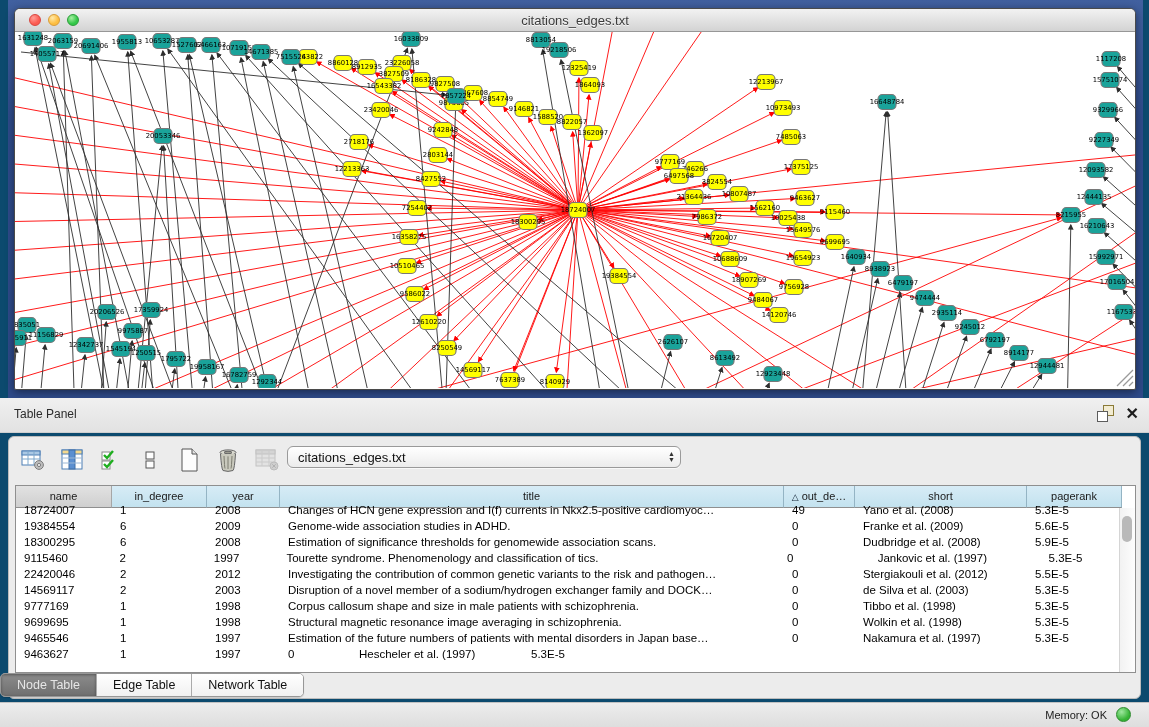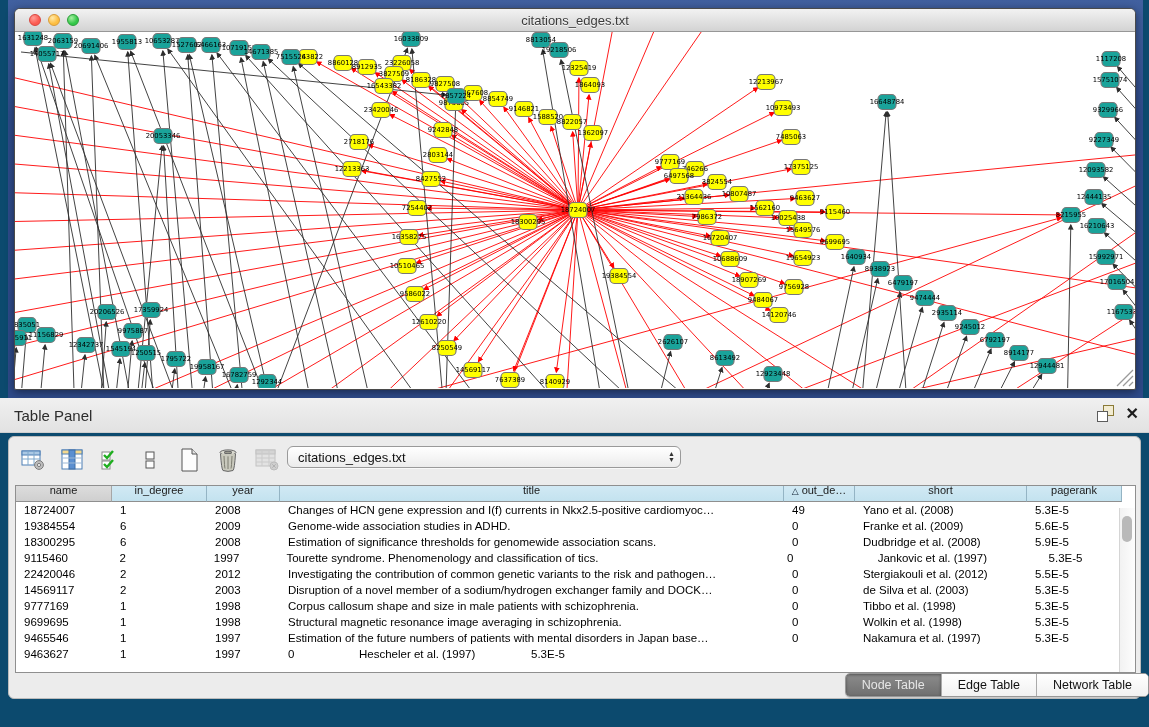--- a/index.html
+++ b/index.html
@@ -16,53 +16,53 @@
     font-size:13px;color:#3c3c3c;text-shadow:0 1px 0 rgba(255,255,255,.8);}
   .lights{position:absolute;left:14px;top:5px;display:flex;gap:7px;}
   .light{width:12px;height:12px;border-radius:50%;box-sizing:border-box;}
   .light.red{background:radial-gradient(circle at 35% 30%,#ff9d96,#fc5b52 60%);border:1px solid #d9453e;}
   .light.yellow{background:radial-gradient(circle at 35% 30%,#ffe9a8,#fdbe41 60%);border:1px solid #d99c38;}
   .light.green{background:radial-gradient(circle at 35% 30%,#a6efa0,#33c748 60%);border:1px solid #2a9e38;}
   .canvas-wrap{position:absolute;left:0;top:23px;width:1120px;height:356px;background:#ffffff;overflow:hidden;}
   
   .tp-header{position:absolute;left:0;top:398px;width:1149px;height:34px;
     background:linear-gradient(180deg,#f0f0f0,#e2e2e2);border-bottom:1px solid #cfcfcf;}
-  .tp-title{position:absolute;left:14px;top:9px;font-size:15px;color:#2c2c2c;}
+  .tp-title{position:absolute;left:14px;top:9px;font-size:12px;color:#2c2c2c;}
   .tp-icons{position:absolute;right:10px;top:7px;display:flex;gap:12px;align-items:center;}
   .float-ic{position:relative;width:17px;height:17px;}
   .float-ic .sq1{position:absolute;right:0;top:0;width:9px;height:9px;border:1.5px solid #8a7a36;background:#f2ecd2;}
   .float-ic .sq2{position:absolute;left:0;bottom:0;width:9px;height:9px;border:1.5px solid #5c5c5c;background:#fff;}
   .close-x{font-size:16px;font-weight:bold;color:#1c1c1c;line-height:17px;cursor:default;}
   .content{position:absolute;left:8px;top:436px;width:1133px;height:263px;
     background:#ececec;border:1px solid #bcbcbc;border-radius:6px;box-sizing:border-box;}
   
   .toolbar{position:absolute;left:10px;top:8px;height:30px;display:flex;align-items:center;gap:11px;}
   .tbtn{width:28px;height:26px;border:none;background:transparent;padding:1px;display:flex;align-items:center;justify-content:center;}
   .tbtn svg{display:block;}
   .tbtn.disabled{opacity:.5;}
   .combo{position:absolute;left:278px;top:9px;width:394px;height:22px;border:1px solid #9a9a9a;border-radius:6px;
     background:linear-gradient(180deg,#ffffff,#ececec);display:flex;align-items:center;box-sizing:border-box;
     box-shadow:0 1px 0 rgba(255,255,255,.7);}
   .combo .val{flex:1;padding-left:10px;font-size:13px;color:#111;}
   .combo .arrows{width:18px;text-align:center;font-size:10px;color:#333;letter-spacing:-1px;}
   
   .tbl{position:absolute;left:6px;top:48px;width:1121px;height:188px;border:1px solid #8f8f8f;background:#fff;box-sizing:border-box;overflow:hidden;}
-  .thead{display:flex;height:16px;align-items:flex-end;}
+  .thead{display:flex;height:16px;}
   .th{box-sizing:border-box;height:22px;font-size:11px;color:#1a1a1a;text-align:center;line-height:21px;
     background:linear-gradient(180deg,#d7ecf6,#c3e2ef);border-right:1px solid #94b4c4;border-bottom:1px solid #8f8f8f;
     overflow:hidden;white-space:nowrap;}
   .th.gray{background:linear-gradient(180deg,#e2e2e2,#cfcfcf);border-right:1px solid #a6a6a6;}
   .sortglyph{font-size:9px;margin-right:3px;color:#123;}
   .trow{display:flex;height:16px;}
   .td{box-sizing:border-box;font-size:11.5px;color:#000;line-height:16px;padding-left:8px;
     overflow:hidden;white-space:nowrap;}
   .vsb{position:absolute;right:0;top:22px;bottom:0;width:15px;background:linear-gradient(90deg,#f2f2f2,#fdfdfd);border-left:1px solid #d5d5d5;}
   .vsb .thumb{position:absolute;left:2px;top:8px;width:10px;height:26px;border-radius:6px;background:#b9b9b9;}
   
-  .tabbar{position:absolute;left:0;top:673px;width:1149px;height:26px;display:flex;justify-content:flex-end;}
+  .tabbar{position:absolute;left:0;top:673px;width:1149px;height:26px;display:flex;justify-content:flex-start;}
   .seg{display:flex;height:22px;border:1px solid #979797;border-radius:5px;overflow:hidden;background:#fcfcfc;
     box-shadow:0 1px 1px rgba(0,0,0,.15);}
   .seg button{height:22px;border:none;background:linear-gradient(180deg,#ffffff,#f1f1f1);
     font-size:12.5px;color:#111;padding:0 16px;border-right:1px solid #aaa;font-family:"Liberation Sans",sans-serif;}
   .seg button:last-child{border-right:none;}
   .seg button.sel{background:linear-gradient(180deg,#8c8c8c,#6f6f6f);color:#e6e6e6;box-shadow:inset 0 1px 3px rgba(0,0,0,.4);}
   
   .statusbar{position:absolute;left:0;top:702px;width:1149px;height:25px;background:linear-gradient(180deg,#ededed,#dddddd);
     border-top:1px solid #c2c2c2;}
   .mem{position:absolute;right:42px;top:6px;font-size:11px;color:#222;}
@@ -902,13 +902,17 @@
   </div>
 
   <div class="tabbar">
     <div class="seg" id="seg">
         <button class="sel">Node Table</button>
         <button class="">Edge Table</button>
         <button class="">Network Table</button>
       </div>
   </div>
 
+  <div class="statusbar">
+    <span class="mem">Memory: OK</span>
+    <span class="led"></span>
+  </div>
 </div>
 
 </body></html>

